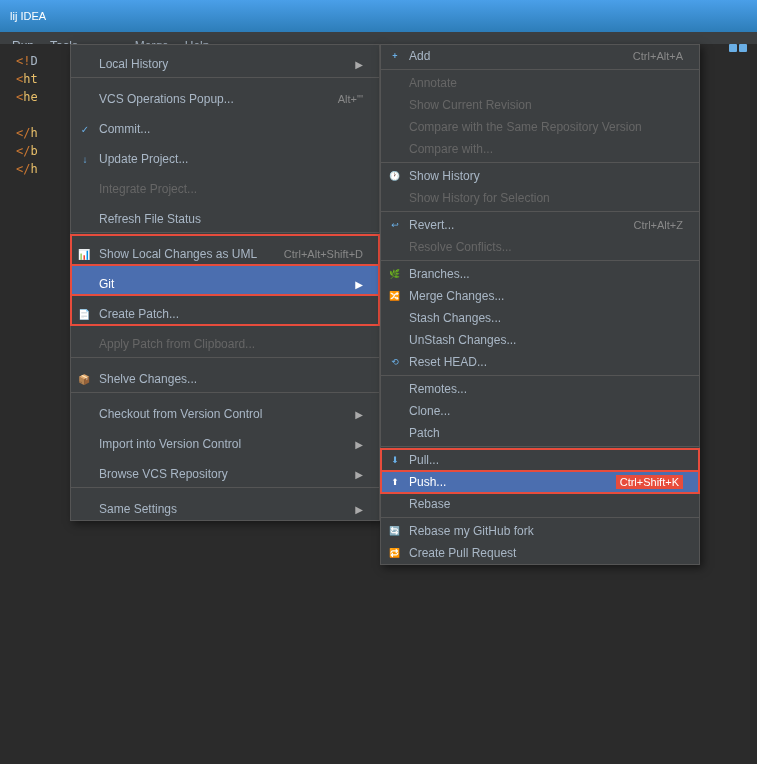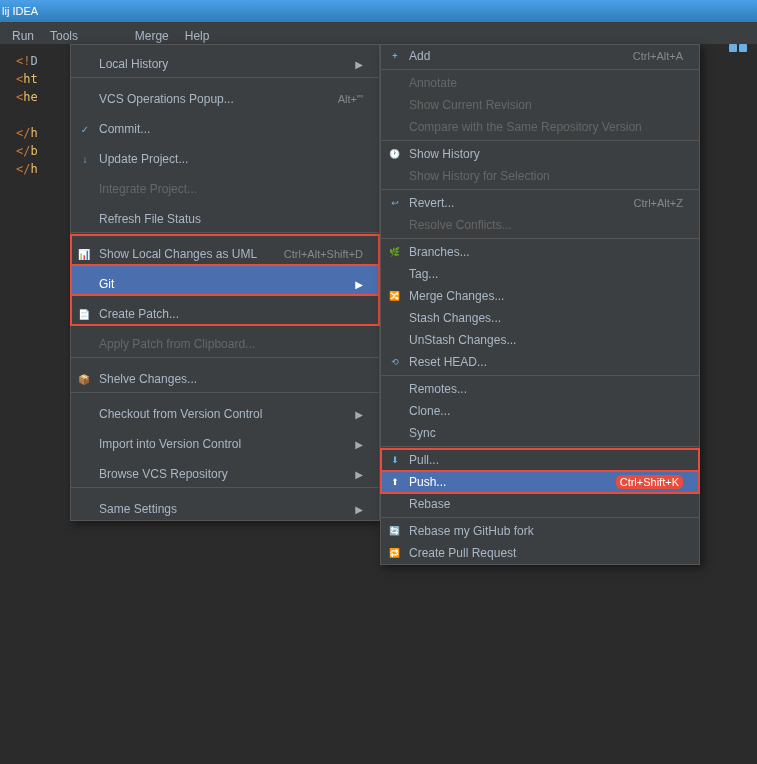--- a/index.html
+++ b/index.html
@@ -9,25 +9,25 @@
       background: #2b2b2b;
       font-family: 'Segoe UI', Arial, sans-serif;
       font-size: 12px;
       color: #a9b7c6;
       overflow: hidden;
       position: relative;
     }
 
     
     .title-bar {
-      height: 22px;
+      height: 32px;
       background: linear-gradient(to bottom, #4a9fe8, #2d7db8);
       display: flex;
       align-items: center;
-      padding: 0 2px;
+      padding: 0 10px;
       color: white;
       font-size: 11px;
       text-align: center;
     }
 
     
     .menu-bar {
       height: 29px;
       background: #3c3f41;
       display: flex;
@@ -324,20 +324,23 @@
   </div>
 
   <div class="git-item disabled">
     <span>Show Current Revision</span>
   </div>
 
   <div class="git-item disabled">
     <span>Compare with the Same Repository Version</span>
   </div>
 
+  <div class="git-item disabled">
+    <span>Compare with...</span>
+  </div>
 
   <div class="git-separator"></div>
 
   <div class="git-item">
     <span class="icon-spot">🕐</span>
     <span>Show History</span>
   </div>
 
   <div class="git-item disabled">
     <span>Show History for Selection</span>
@@ -353,23 +356,20 @@
   <div class="git-item disabled">
     <span>Resolve Conflicts...</span>
   </div>
   <div class="git-separator"></div>
 
   <div class="git-item">
     <span class="icon-spot" style="color:#6aafe6;">🌿</span>
     <span>Branches...</span>
   </div>
 
-  <div class="git-item">
-    <span>Tag...</span>
-  </div>
 
   <div class="git-item">
     <span class="icon-spot" style="color:#6aafe6;">🔀</span>
     <span>Merge Changes...</span>
   </div>
 
   <div class="git-item">
     <span>Stash Changes...</span>
   </div>
 
@@ -385,33 +385,33 @@
 
   <div class="git-item">
     <span>Remotes...</span>
   </div>
 
   <div class="git-item">
     <span>Clone...</span>
   </div>
 
   <div class="git-item">
-    <span>Sync</span>
+    <span>Patch</span>
   </div>
   <div class="git-separator"></div>
 
   <div class="git-item" style="outline:2px solid #e74c3c; outline-offset:-1px;">
     <span class="icon-spot" style="color:#6aafe6;">⬇</span>
     <span>Pull...</span>
   </div>
 
   <div class="git-item active" style="outline:2px solid #e74c3c; outline-offset:-1px; background:#4b6eaf;">
     <span class="icon-spot" style="color:white;">⬆</span>
     <span>Push...</span>
-    <span class="shortcut" style="color:white; background:#e74c3c; padding:1px 4px; border-radius:5px;">Ctrl+Shift+K</span>
+    <span class="shortcut" style="color:white; background:#e74c3c; padding:1px 4px; border-radius:0;">Ctrl+Shift+K</span>
   </div>
 
   <div class="git-item">
     <span>Rebase</span>
   </div>
   <div class="git-separator"></div>
 
   <div class="git-item">
     <span class="icon-spot" style="color:#6aafe6;">🔄</span>
     <span>Rebase my GitHub fork</span>

